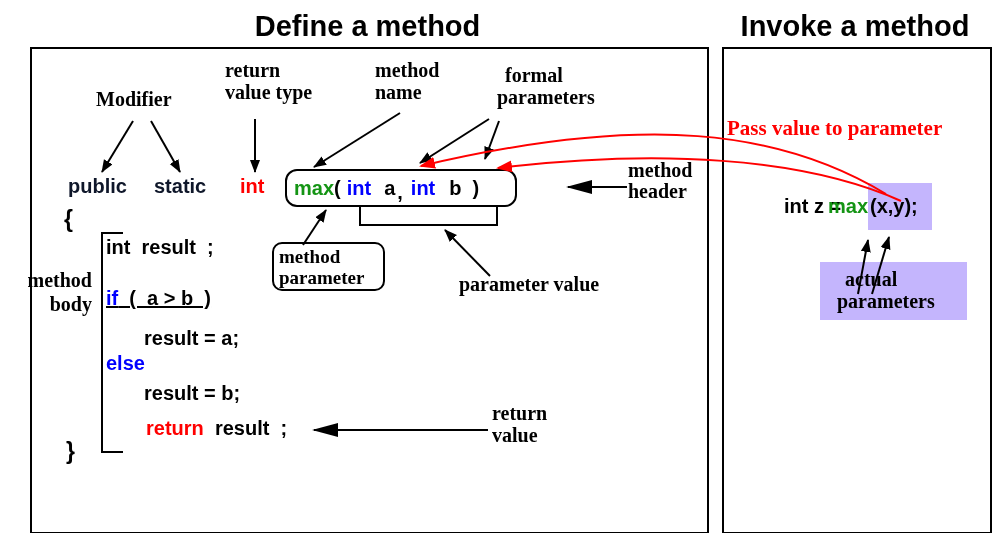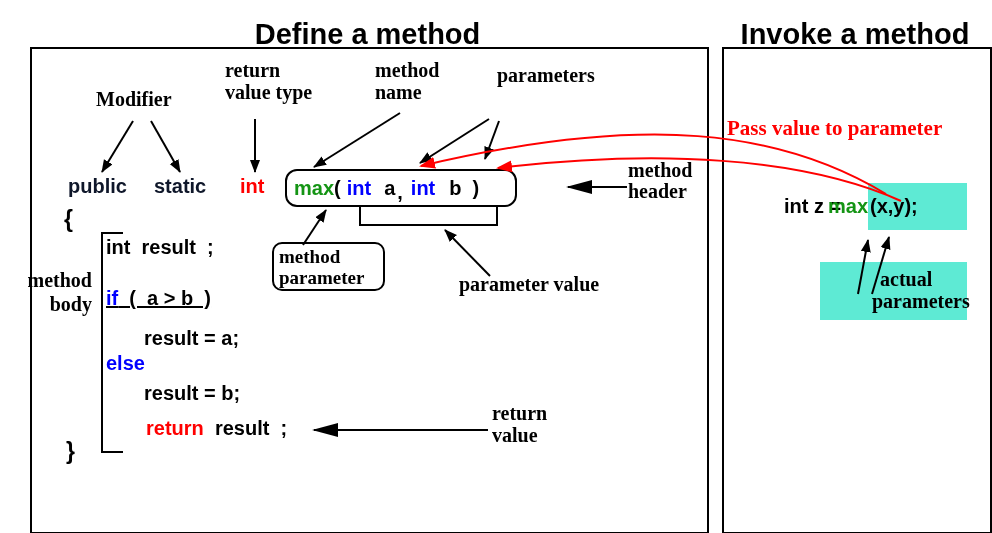--- a/index.html
+++ b/index.html
@@ -1,40 +1,40 @@
 <!DOCTYPE html>
 <html><head>
 <meta charset="utf-8">
 <style>
   html,body{margin:0;padding:0;background:#fff;}
   #stage{position:relative;width:992px;height:533px;background:#fff;overflow:hidden;
          font-family:"Liberation Sans",sans-serif;}
   .abs{position:absolute;}
   .panel{position:absolute;border:2px solid #000;background:#fff;}
   .title{font-family:"Liberation Sans",sans-serif;font-weight:bold;font-size:29px;color:#000;
-         text-align:center;white-space:nowrap;margin-top:8px;}
+         text-align:center;white-space:nowrap;}
   .lbl{font-family:"Liberation Serif","DejaVu Serif",serif;font-weight:bold;font-size:20px;
        color:#000;line-height:22px;white-space:nowrap;}
   .code{font-family:"Liberation Sans",sans-serif;font-weight:bold;font-size:20px;color:#000;
         white-space:pre;line-height:22px;}
   .magenta{color:#0f172a;}
   .red{color:#FF0000;}
   .blue{color:#0000FF;}
   .green{color:#149414;}
   .hdr-box{position:absolute;left:285px;top:169px;width:232px;height:38px;border:2px solid #000;
            border-radius:12px;display:flex;align-items:center;padding-left:7px;box-sizing:border-box;}
   .param-rect{position:absolute;left:359px;top:205px;width:139px;height:21px;
               border:2px solid #000;border-top:none;box-sizing:border-box;}
   .sig-box{position:absolute;left:272px;top:242px;width:113px;height:49px;border:2px solid #000;
            border-radius:10px;box-sizing:border-box;padding:2px 0 0 5px;}
   .sig-box .lbl{font-size:19px;line-height:21px;}
   .body-bracket{position:absolute;left:101px;top:232px;width:22px;height:221px;
                 border-left:2px solid #000;border-top:2px solid #000;border-bottom:2px solid #000;
                 box-sizing:border-box;}
-  .yellow-box{position:absolute;background:#5eead4;padding-left:35px;}
+  .yellow-box{position:absolute;background:#c4b5fd;}
   svg.overlay{position:absolute;left:0;top:0;pointer-events:none;}
 </style>
 </head>
 <body>
 
 <div id="stage">
 
   <div class="abs title" style="left:30px;top:10px;width:675px;">Define a method</div>
   <div class="abs title" style="left:722px;top:10px;width:266px;">Invoke a method</div>
 
@@ -47,20 +47,21 @@
     <div>return</div>
     <div>value type</div>
   </div>
 
   <div class="abs lbl" style="left:375px;top:59px;">
     <div>method</div>
     <div>name</div>
   </div>
 
   <div class="abs lbl" style="left:497px;top:64px;">
+    <div style="padding-left:8px;">formal</div>
     <div>parameters</div>
   </div>
 
   <div class="abs lbl" style="left:628px;top:160px;line-height:21px;">
     <div>method</div>
     <div>header</div>
   </div>
 
   <div class="sig-box">
     <div class="lbl">method</div>

